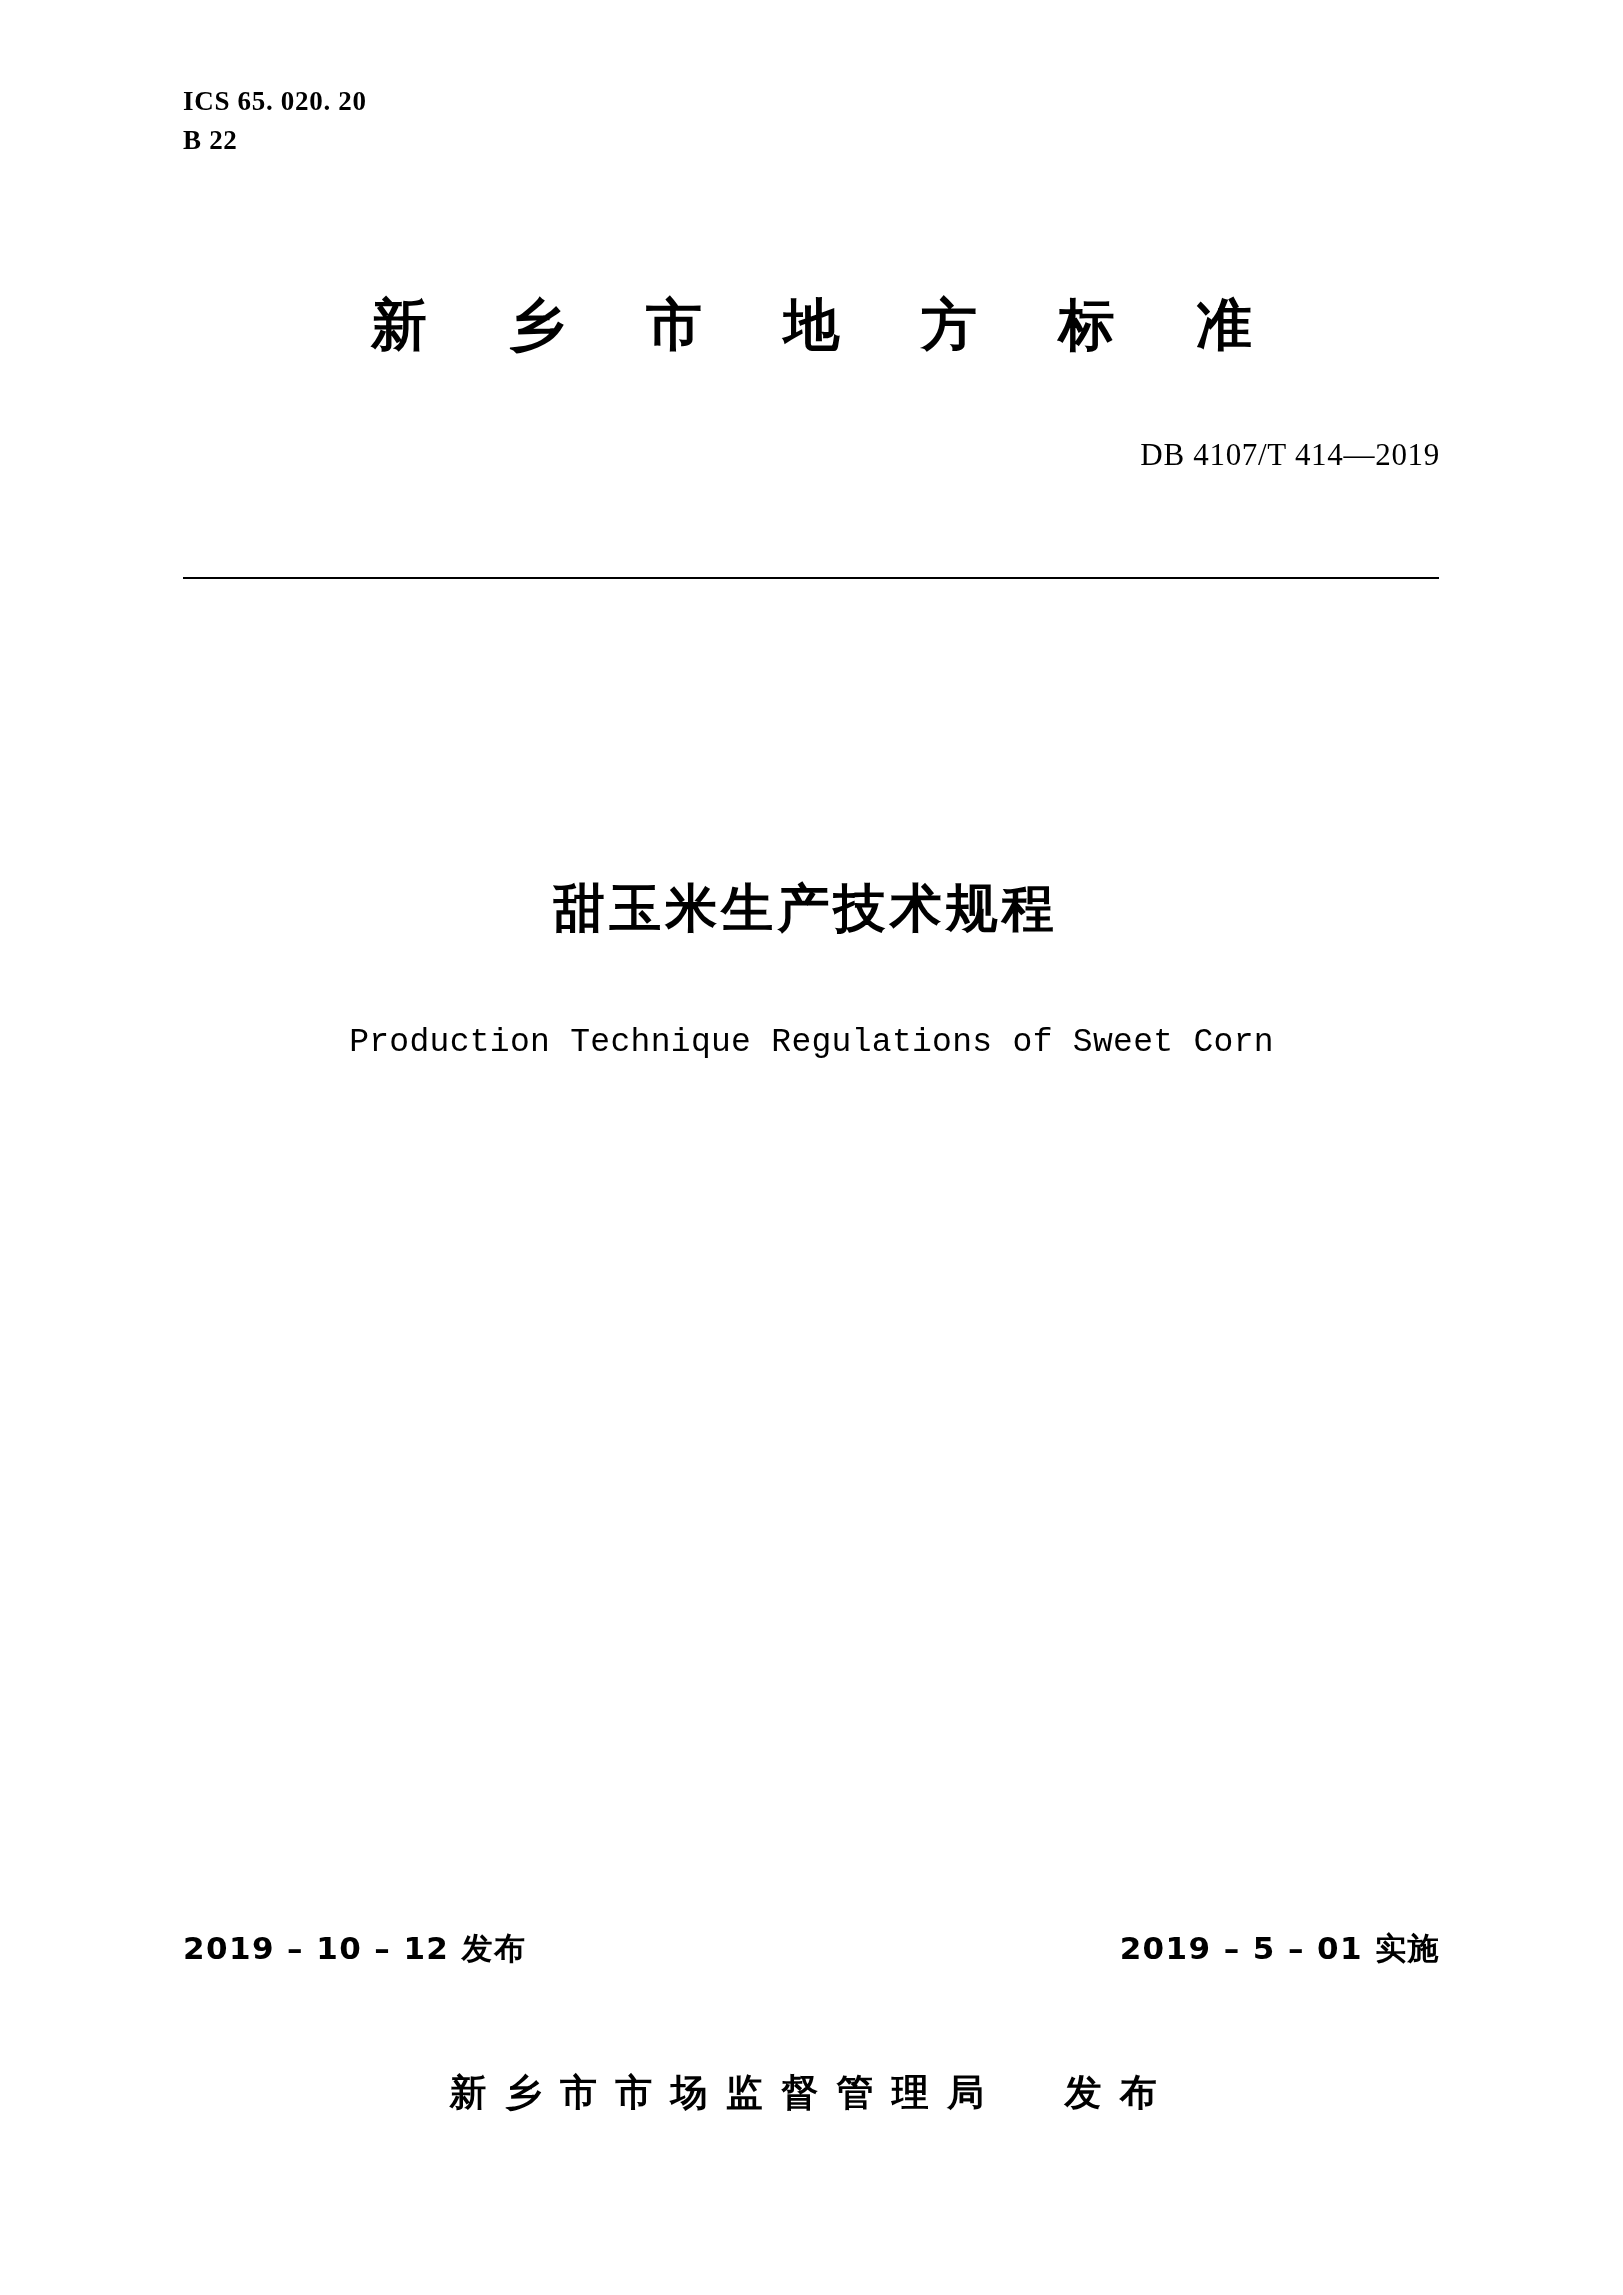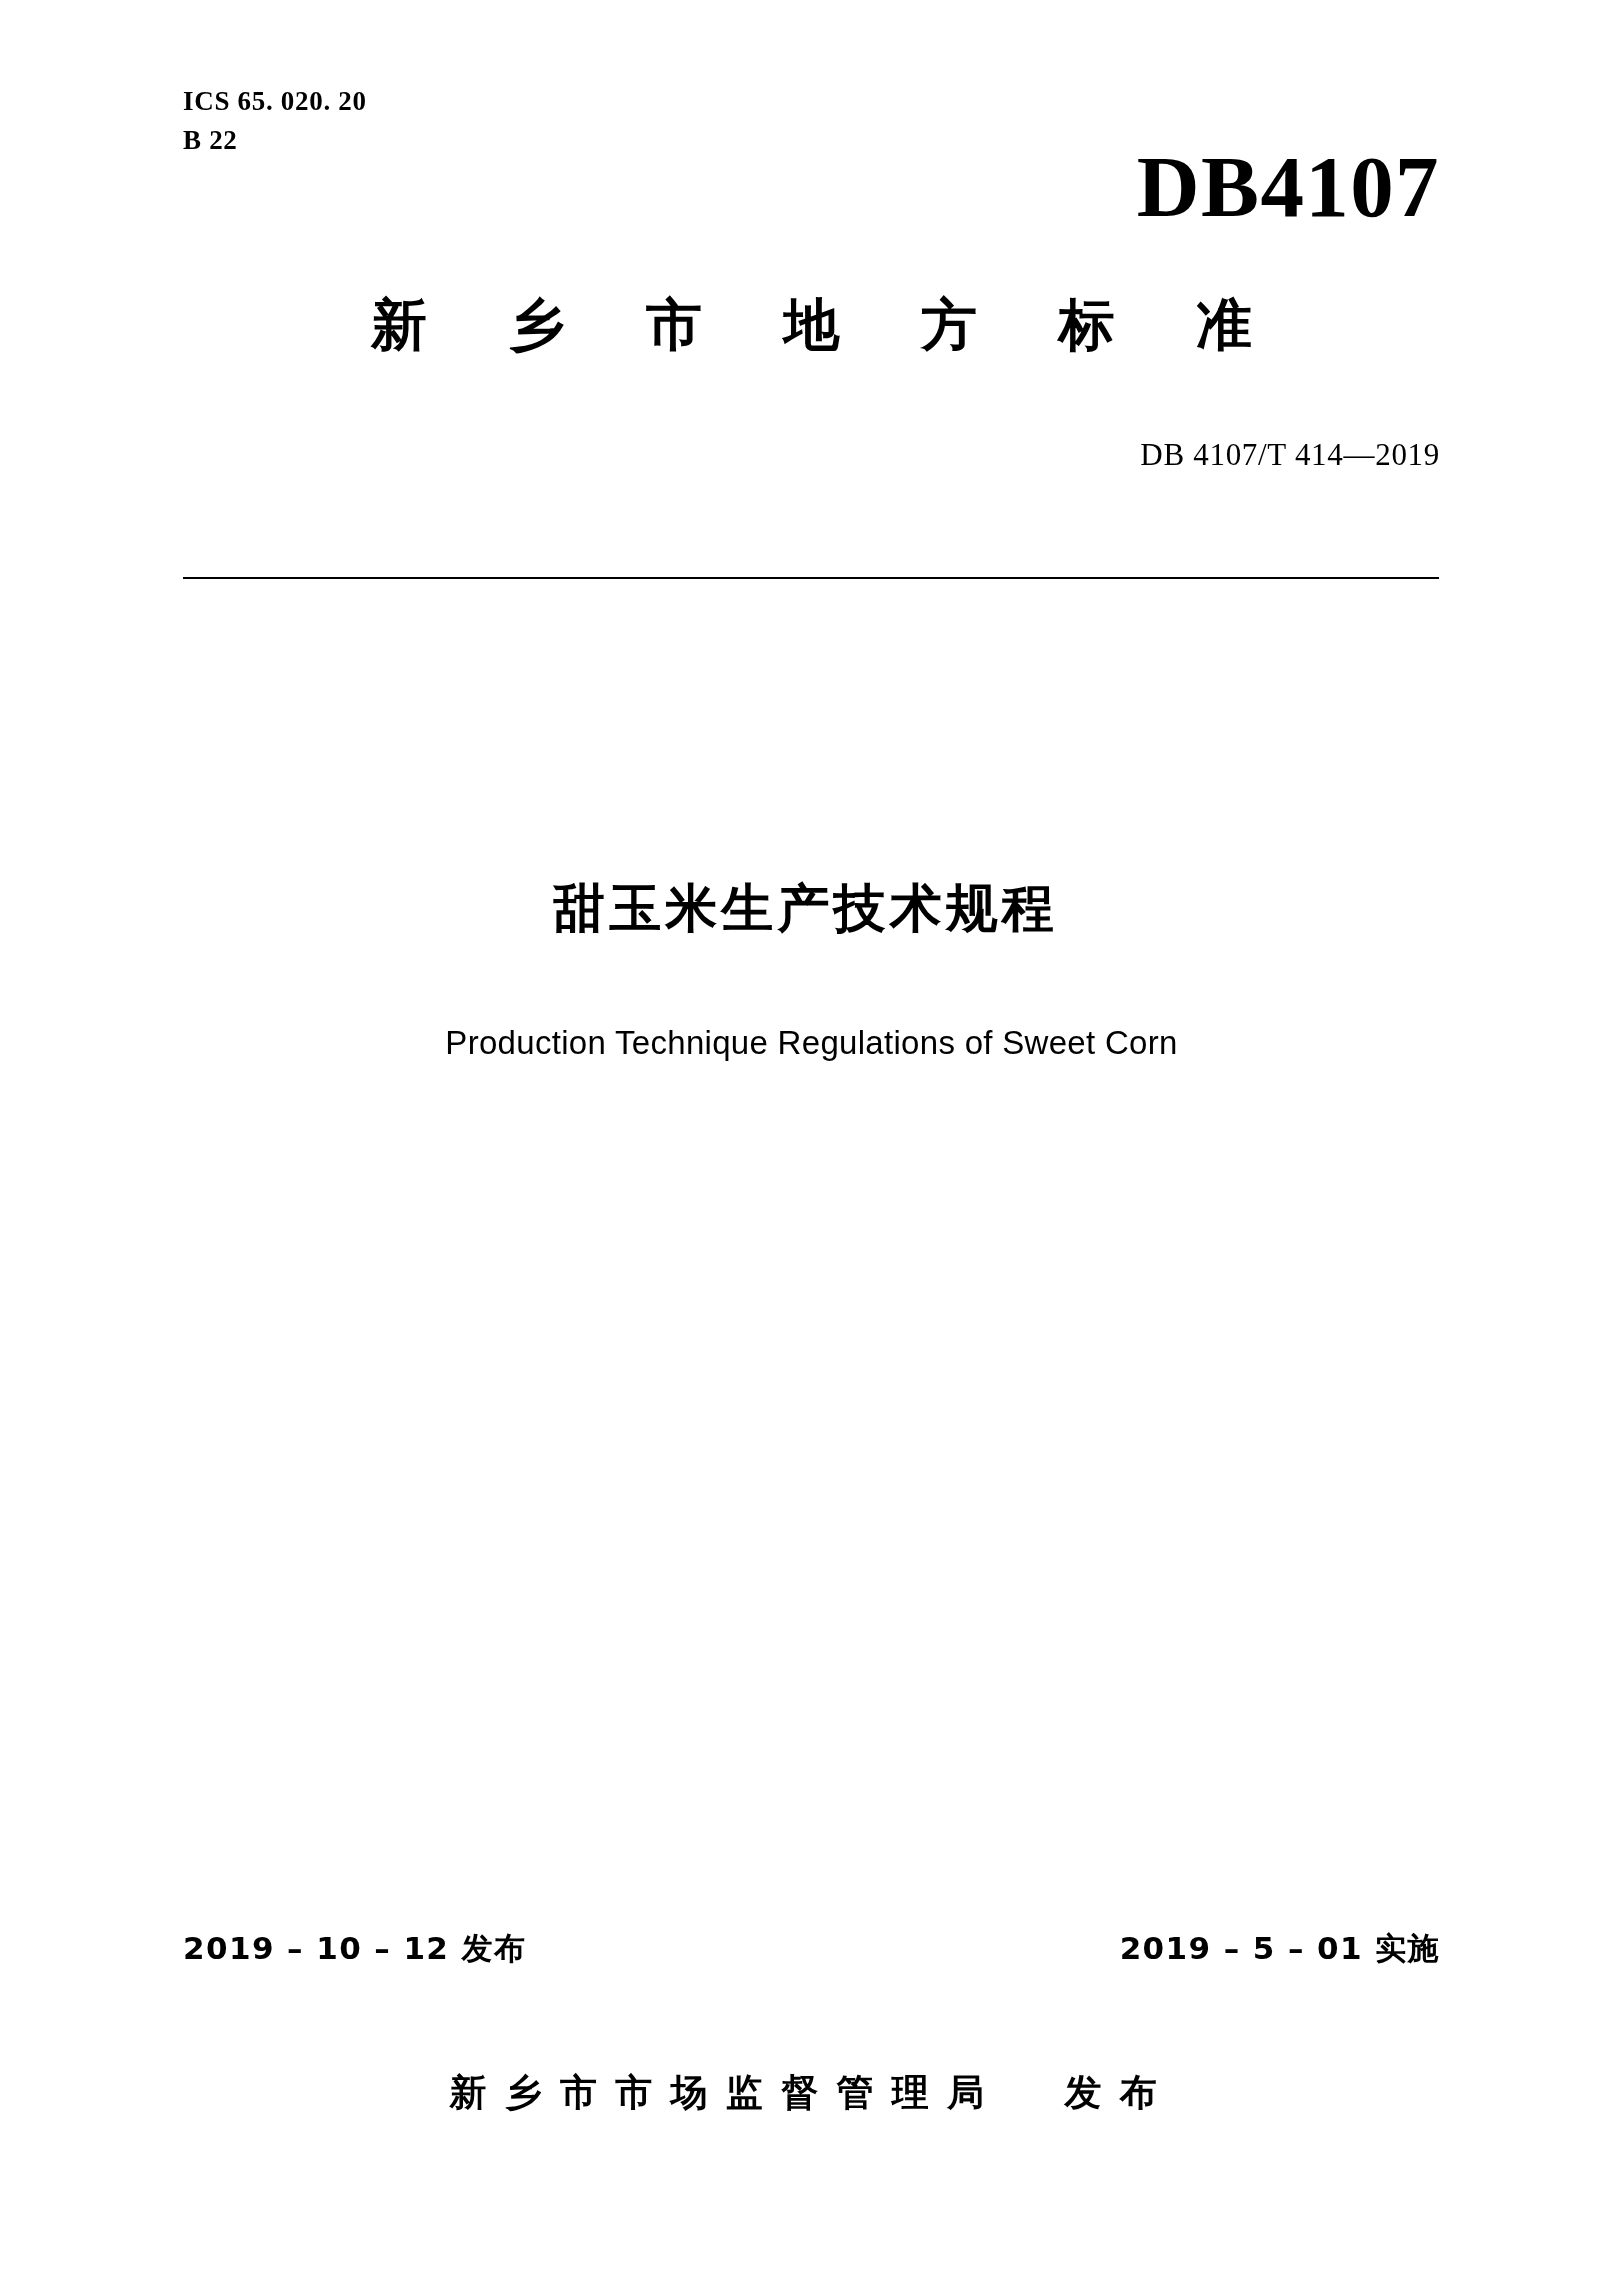--- a/index.html
+++ b/index.html
@@ -90,21 +90,21 @@
     font-size: 52px;
     font-weight: 700;
     letter-spacing: 4.1px;
   }
   .doc-title-en {
     position: absolute;
     left: 0;
     right: 0;
     top: 1024px;
     text-align: center;
-    font-family: Liberation Sans, sans-serif;
+    font-family: Liberation Mono, monospace;
     font-size: 33px;
     letter-spacing: 0.3px;
   }
 
   
   .dates-row {
     position: absolute;
     left: 183px;
     right: 183px;
     top: 1928px;
@@ -135,21 +135,20 @@
 </head>
 <body>
 
 <div class="page">
 
   <div class="ics-block">
     <div class="ics-line">ICS 65. 020. 20</div>
     <div class="ics-line">B 22</div>
   </div>
 
-  <div class="std-code">DB4107</div>
 
   <div class="std-org-title">新 乡 市 地 方 标 准</div>
 
   <div class="std-number">DB 4107/T 414—2019</div>
 
   <div class="rule"></div>
 
   <div class="doc-title">甜玉米生产技术规程</div>
   <div class="doc-title-en">Production Technique Regulations of Sweet Corn</div>
 

